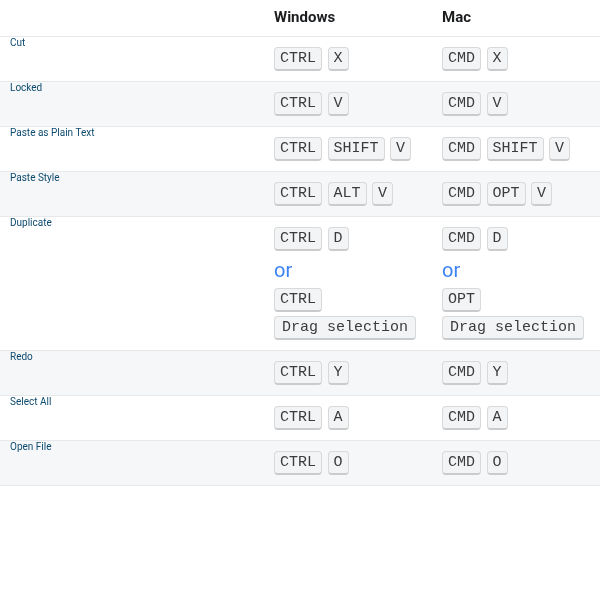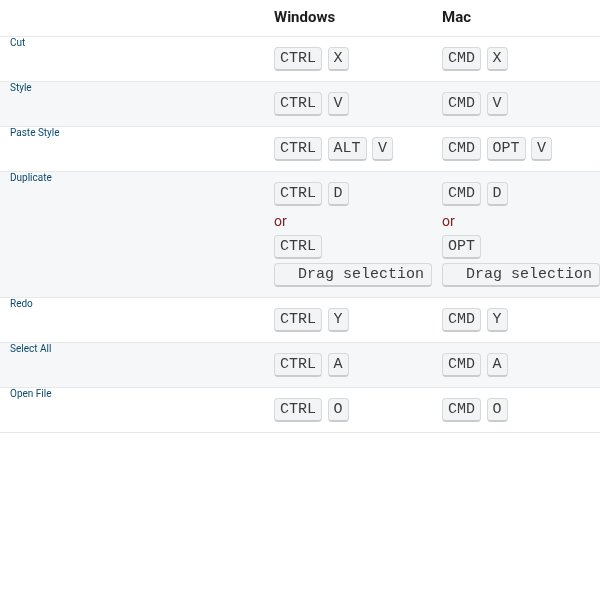--- a/index.html
+++ b/index.html
@@ -46,24 +46,24 @@
     color: #3a3c3e;
     background: #f3f4f5;
     border: 1px solid #d7d9db;
     border-bottom: 2px solid #c9cbcd;
     border-radius: 4px;
     padding: 3px 5px 3px 5px;
     margin-right: 2px;
     margin-bottom: 2px;
     white-space: nowrap;
   }
-  .kbd.wide { padding-left: 23px; padding-right: 7px; }
+  .kbd.wide { padding-left: 7px; padding-right: 7px; }
   .or {
-    font-size: 14px;
-    color: #7f1d1d;
+    font-size: 20px;
+    color: #3b82f6;
     margin: 5px 0 4px 0;
     display: block;
   }
   .combo-line { line-height: 24px; }
 </style>
 </head>
 <body>
 
 <table>
   <colgroup>
@@ -78,23 +78,28 @@
       <th>Mac</th>
     </tr>
   </thead>
   <tbody id="tbody">
       <tr>
         <td class="action">Cut</td>
         <td><span class="combo-line"><span class="kbd">CTRL</span> <span class="kbd">X</span> </span></td>
         <td><span class="combo-line"><span class="kbd">CMD</span> <span class="kbd">X</span> </span></td>
       </tr>
       <tr>
-        <td class="action">Style</td>
+        <td class="action">Locked</td>
         <td><span class="combo-line"><span class="kbd">CTRL</span> <span class="kbd">V</span> </span></td>
         <td><span class="combo-line"><span class="kbd">CMD</span> <span class="kbd">V</span> </span></td>
+      </tr>
+      <tr>
+        <td class="action">Paste as Plain Text</td>
+        <td><span class="combo-line"><span class="kbd">CTRL</span> <span class="kbd">SHIFT</span> <span class="kbd">V</span> </span></td>
+        <td><span class="combo-line"><span class="kbd">CMD</span> <span class="kbd">SHIFT</span> <span class="kbd">V</span> </span></td>
       </tr>
       <tr>
         <td class="action">Paste Style</td>
         <td><span class="combo-line"><span class="kbd">CTRL</span> <span class="kbd">ALT</span> <span class="kbd">V</span> </span></td>
         <td><span class="combo-line"><span class="kbd">CMD</span> <span class="kbd">OPT</span> <span class="kbd">V</span> </span></td>
       </tr>
       <tr>
         <td class="action">Duplicate</td>
         <td><span class="combo-line"><span class="kbd">CTRL</span> <span class="kbd">D</span> </span><span class="or">or</span><span class="combo-line"><span class="kbd">CTRL</span> <span class="kbd wide">Drag selection</span> </span></td>
         <td><span class="combo-line"><span class="kbd">CMD</span> <span class="kbd">D</span> </span><span class="or">or</span><span class="combo-line"><span class="kbd">OPT</span> <span class="kbd wide">Drag selection</span> </span></td>

